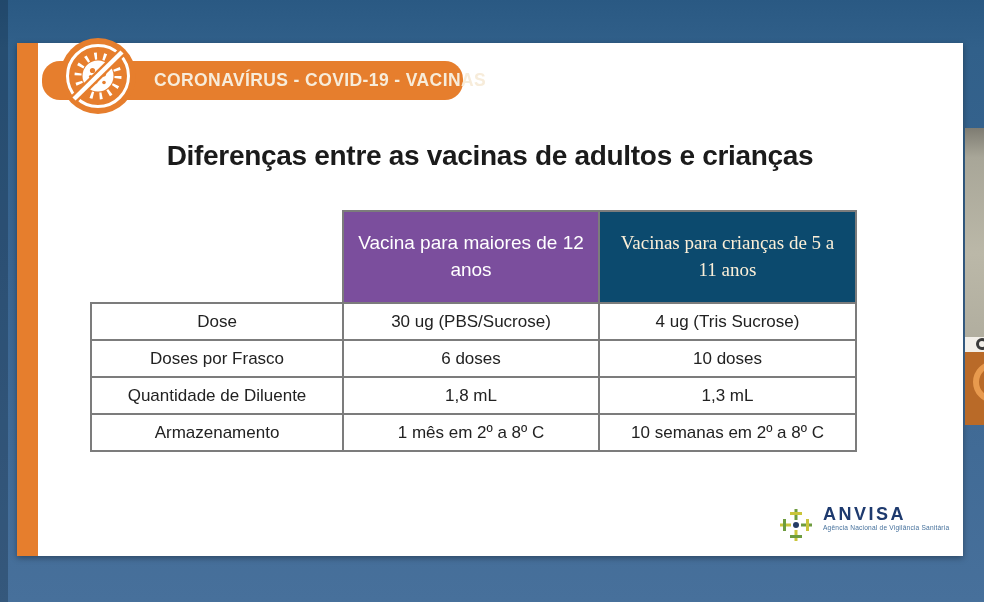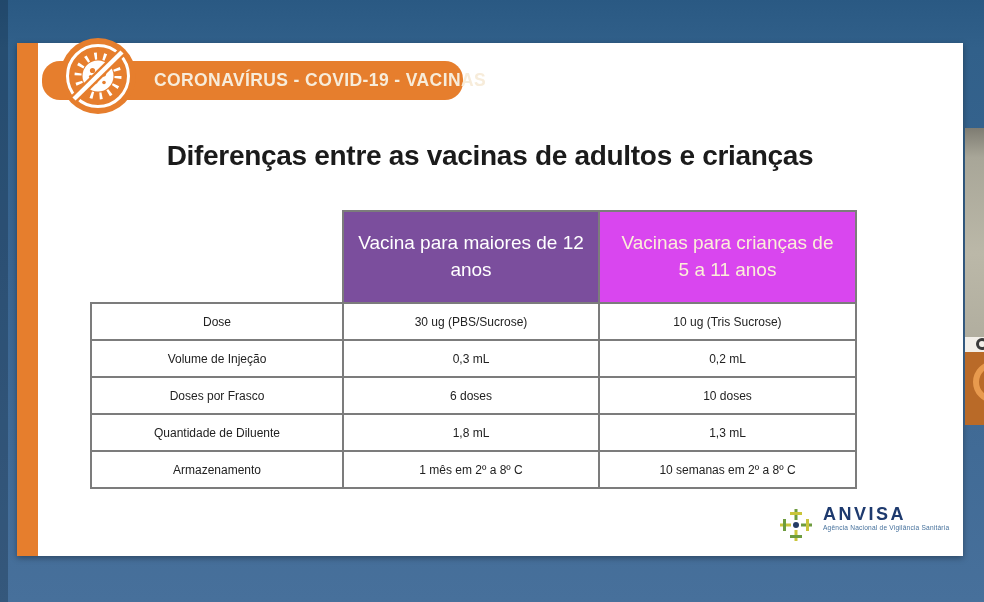--- a/index.html
+++ b/index.html
@@ -41,27 +41,27 @@
   #page-title{
     position:absolute;left:0;right:0;top:69px;text-align:center;
     font-size:28px;font-weight:bold;color:#1B1B1B;letter-spacing:-0.3px;margin-top:28px;
   }
   
   #cmp{
     position:absolute;left:73px;top:167px;border-collapse:collapse;table-layout:fixed;
   }
   #cmp td,#cmp th{
     border:2px solid #7C7C7C;background:#FFFFFF;color:#222222;
-    font-size:12px;text-align:center;vertical-align:middle;height:35px;
+    font-size:17px;text-align:center;vertical-align:middle;height:35px;
     padding:0 16px;font-family:"Liberation Sans","DejaVu Sans",sans-serif;
   }
   #cmp .blank{border:none;background:transparent;}
   #cmp tr.hdr th{height:58px;font-size:19px;font-weight:400;line-height:1.4;padding:16px 14px;}
   #cmp th.purple{background:#7B4E9D;color:#FFFFFF;}
-  #cmp th.orange{background:#d946ef;color:#FBEFD8;}
+  #cmp th.orange{background:#0c4a6e;color:#FBEFD8;font-family:Liberation Serif, serif;}
   
   #anvisa{
     position:absolute;left:759px;top:462px;display:flex;align-items:flex-start;
   }
   #anvisa-mark{width:40px;height:40px;margin-right:7px;}
   #anvisa-name{
     font-size:18px;font-weight:bold;color:#1E3A6E;letter-spacing:2.5px;line-height:1.05;
   }
   #anvisa-sub{
     font-size:6.6px;color:#46719C;letter-spacing:0.2px;white-space:nowrap;
@@ -122,26 +122,21 @@
       </colgroup>
       <tbody>
           <tr class="hdr">
         <td class="blank"></td>
         <th class="purple">Vacina para maiores de 12 anos</th>
         <th class="orange">Vacinas para crianças de 5 a 11 anos</th>
       </tr>
       <tr>
         <td>Dose</td>
         <td>30 ug (PBS/Sucrose)</td>
-        <td>10 ug (Tris Sucrose)</td>
-      </tr>
-      <tr>
-        <td>Volume de Injeção</td>
-        <td>0,3 mL</td>
-        <td>0,2 mL</td>
+        <td>4 ug (Tris Sucrose)</td>
       </tr>
       <tr>
         <td>Doses por Frasco</td>
         <td>6 doses</td>
         <td>10 doses</td>
       </tr>
       <tr>
         <td>Quantidade de Diluente</td>
         <td>1,8 mL</td>
         <td>1,3 mL</td>

